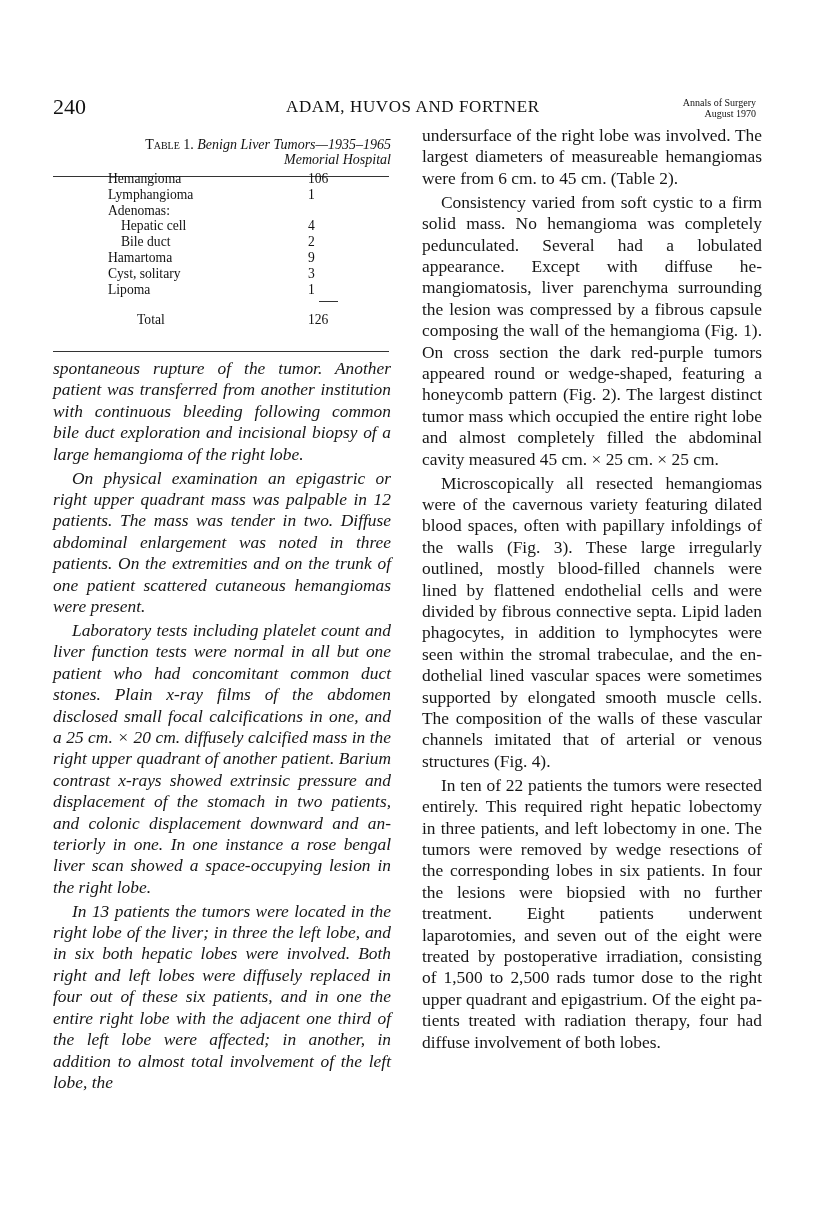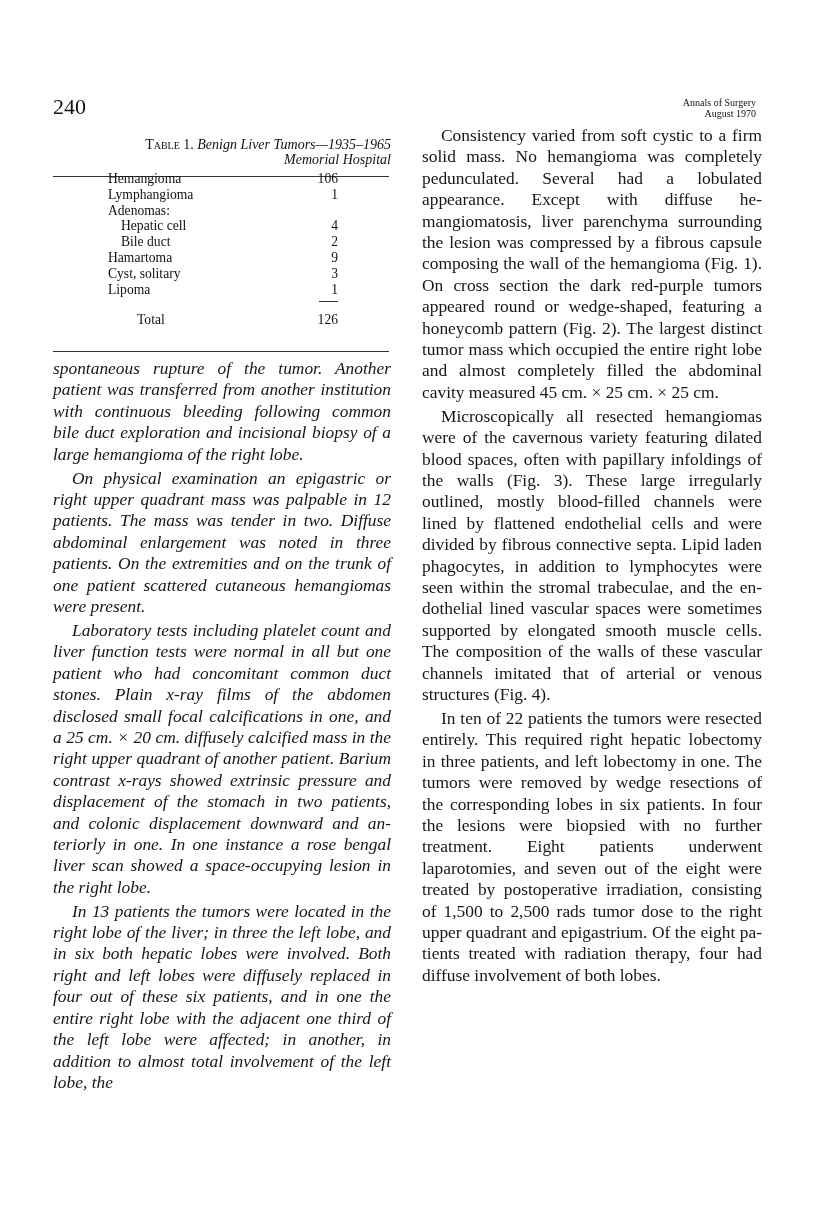--- a/index.html
+++ b/index.html
@@ -102,36 +102,37 @@
       color: #111;
     }
     .trow {
       display: flex;
       justify-content: space-between;
       height: 15.8px;
     }
     .trow .tlabel { white-space: nowrap; }
     .trow .tlabel.indent { padding-left: 13px; }
     .trow .tlabel.total { padding-left: 29px; }
-    .trow .tval { text-align: right; min-width: 30px; }
+    .trow .tval { min-width: 30px; }
     .trow.rule-row { height: 12px; position: relative; }
     .trow.rule-row .sumline {
       position: absolute;
       right: 0; top: 4px;
       width: 19px;
       border-top: 1px solid #333;
     }
     .trow.total-row { margin-top: 3px; }
   </style>
 </head>
 <body>
 
 <div class="page">
 
   <div class="page-number">240</div>
+  <div class="running-head">ADAM, HUVOS AND FORTNER</div>
   <div class="journal">
     <div>Annals of Surgery</div>
     <div>August 1970</div>
   </div>
 
   <div class="table-caption">
     <div>
       <span class="label">Table 1.</span>
       <span class="title">Benign Liver Tumors—1935–1965</span>
     </div>
@@ -183,18 +184,19 @@
   <div class="table-rule bottom"></div>
 
   <div class="col col-left">
     <p class="cont">spontaneous rupture of the tumor. Another patient was transferred from another insti­tution with continuous bleeding following common bile duct exploration and inci­sional biopsy of a large hemangioma of the right lobe.</p>
     <p>On physical examination an epigastric or right upper quadrant mass was palpable in 12 patients. The mass was tender in two. Diffuse abdominal enlargement was noted in three patients. On the extremities and on the trunk of one patient scattered cu­taneous hemangiomas were present.</p>
     <p>Laboratory tests including platelet count and liver function tests were normal in all but one patient who had concomitant com­mon duct stones. Plain x-ray films of the abdomen disclosed small focal calcifications in one, and a 25 cm. × 20 cm. diffusely cal­cified mass in the right upper quadrant of another patient. Barium contrast x-rays showed extrinsic pressure and displace­ment of the stomach in two patients, and colonic displacement downward and an­teriorly in one. In one instance a rose bengal liver scan showed a space-occupy­ing lesion in the right lobe.</p>
     <p>In 13 patients the tumors were located in the right lobe of the liver; in three the left lobe, and in six both hepatic lobes were involved. Both right and left lobes were diffusely replaced in four out of these six patients, and in one the entire right lobe with the adjacent one third of the left lobe were affected; in another, in addition to al­most total involvement of the left lobe, the</p>
   </div>
 
   <div class="col col-right">
+    <p class="cont">undersurface of the right lobe was in­volved. The largest diameters of measure­able hemangiomas were from 6 cm. to 45 cm. (Table 2).</p>
     <p>Consistency varied from soft cystic to a firm solid mass. No hemangioma was com­pletely pedunculated. Several had a lobu­lated appearance. Except with diffuse he­mangiomatosis, liver parenchyma surround­ing the lesion was compressed by a fibrous capsule composing the wall of the he­mangioma (Fig. 1). On cross section the dark red-purple tumors appeared round or wedge-shaped, featuring a honeycomb pat­tern (Fig. 2). The largest distinct tumor mass which occupied the entire right lobe and almost completely filled the abdominal cavity measured 45 cm. × 25 cm. × 25 cm.</p>
     <p>Microscopically all resected hemangi­omas were of the cavernous variety featur­ing dilated blood spaces, often with papil­lary infoldings of the walls (Fig. 3). These large irregularly outlined, mostly blood-filled channels were lined by flattened en­dothelial cells and were divided by fibrous connective septa. Lipid laden phagocytes, in addition to lymphocytes were seen within the stromal trabeculae, and the en­dothelial lined vascular spaces were some­times supported by elongated smooth mus­cle cells. The composition of the walls of these vascular channels imitated that of ar­terial or venous structures (Fig. 4).</p>
     <p>In ten of 22 patients the tumors were re­sected entirely. This required right hepatic lobectomy in three patients, and left lo­bectomy in one. The tumors were removed by wedge resections of the corresponding lobes in six patients. In four the lesions were biopsied with no further treatment. Eight patients underwent laparotomies, and seven out of the eight were treated by post­operative irradiation, consisting of 1,500 to 2,500 rads tumor dose to the right upper quadrant and epigastrium. Of the eight pa­tients treated with radiation therapy, four had diffuse involvement of both lobes.</p>
   </div>
 
 </div>
 
 </body></html>

